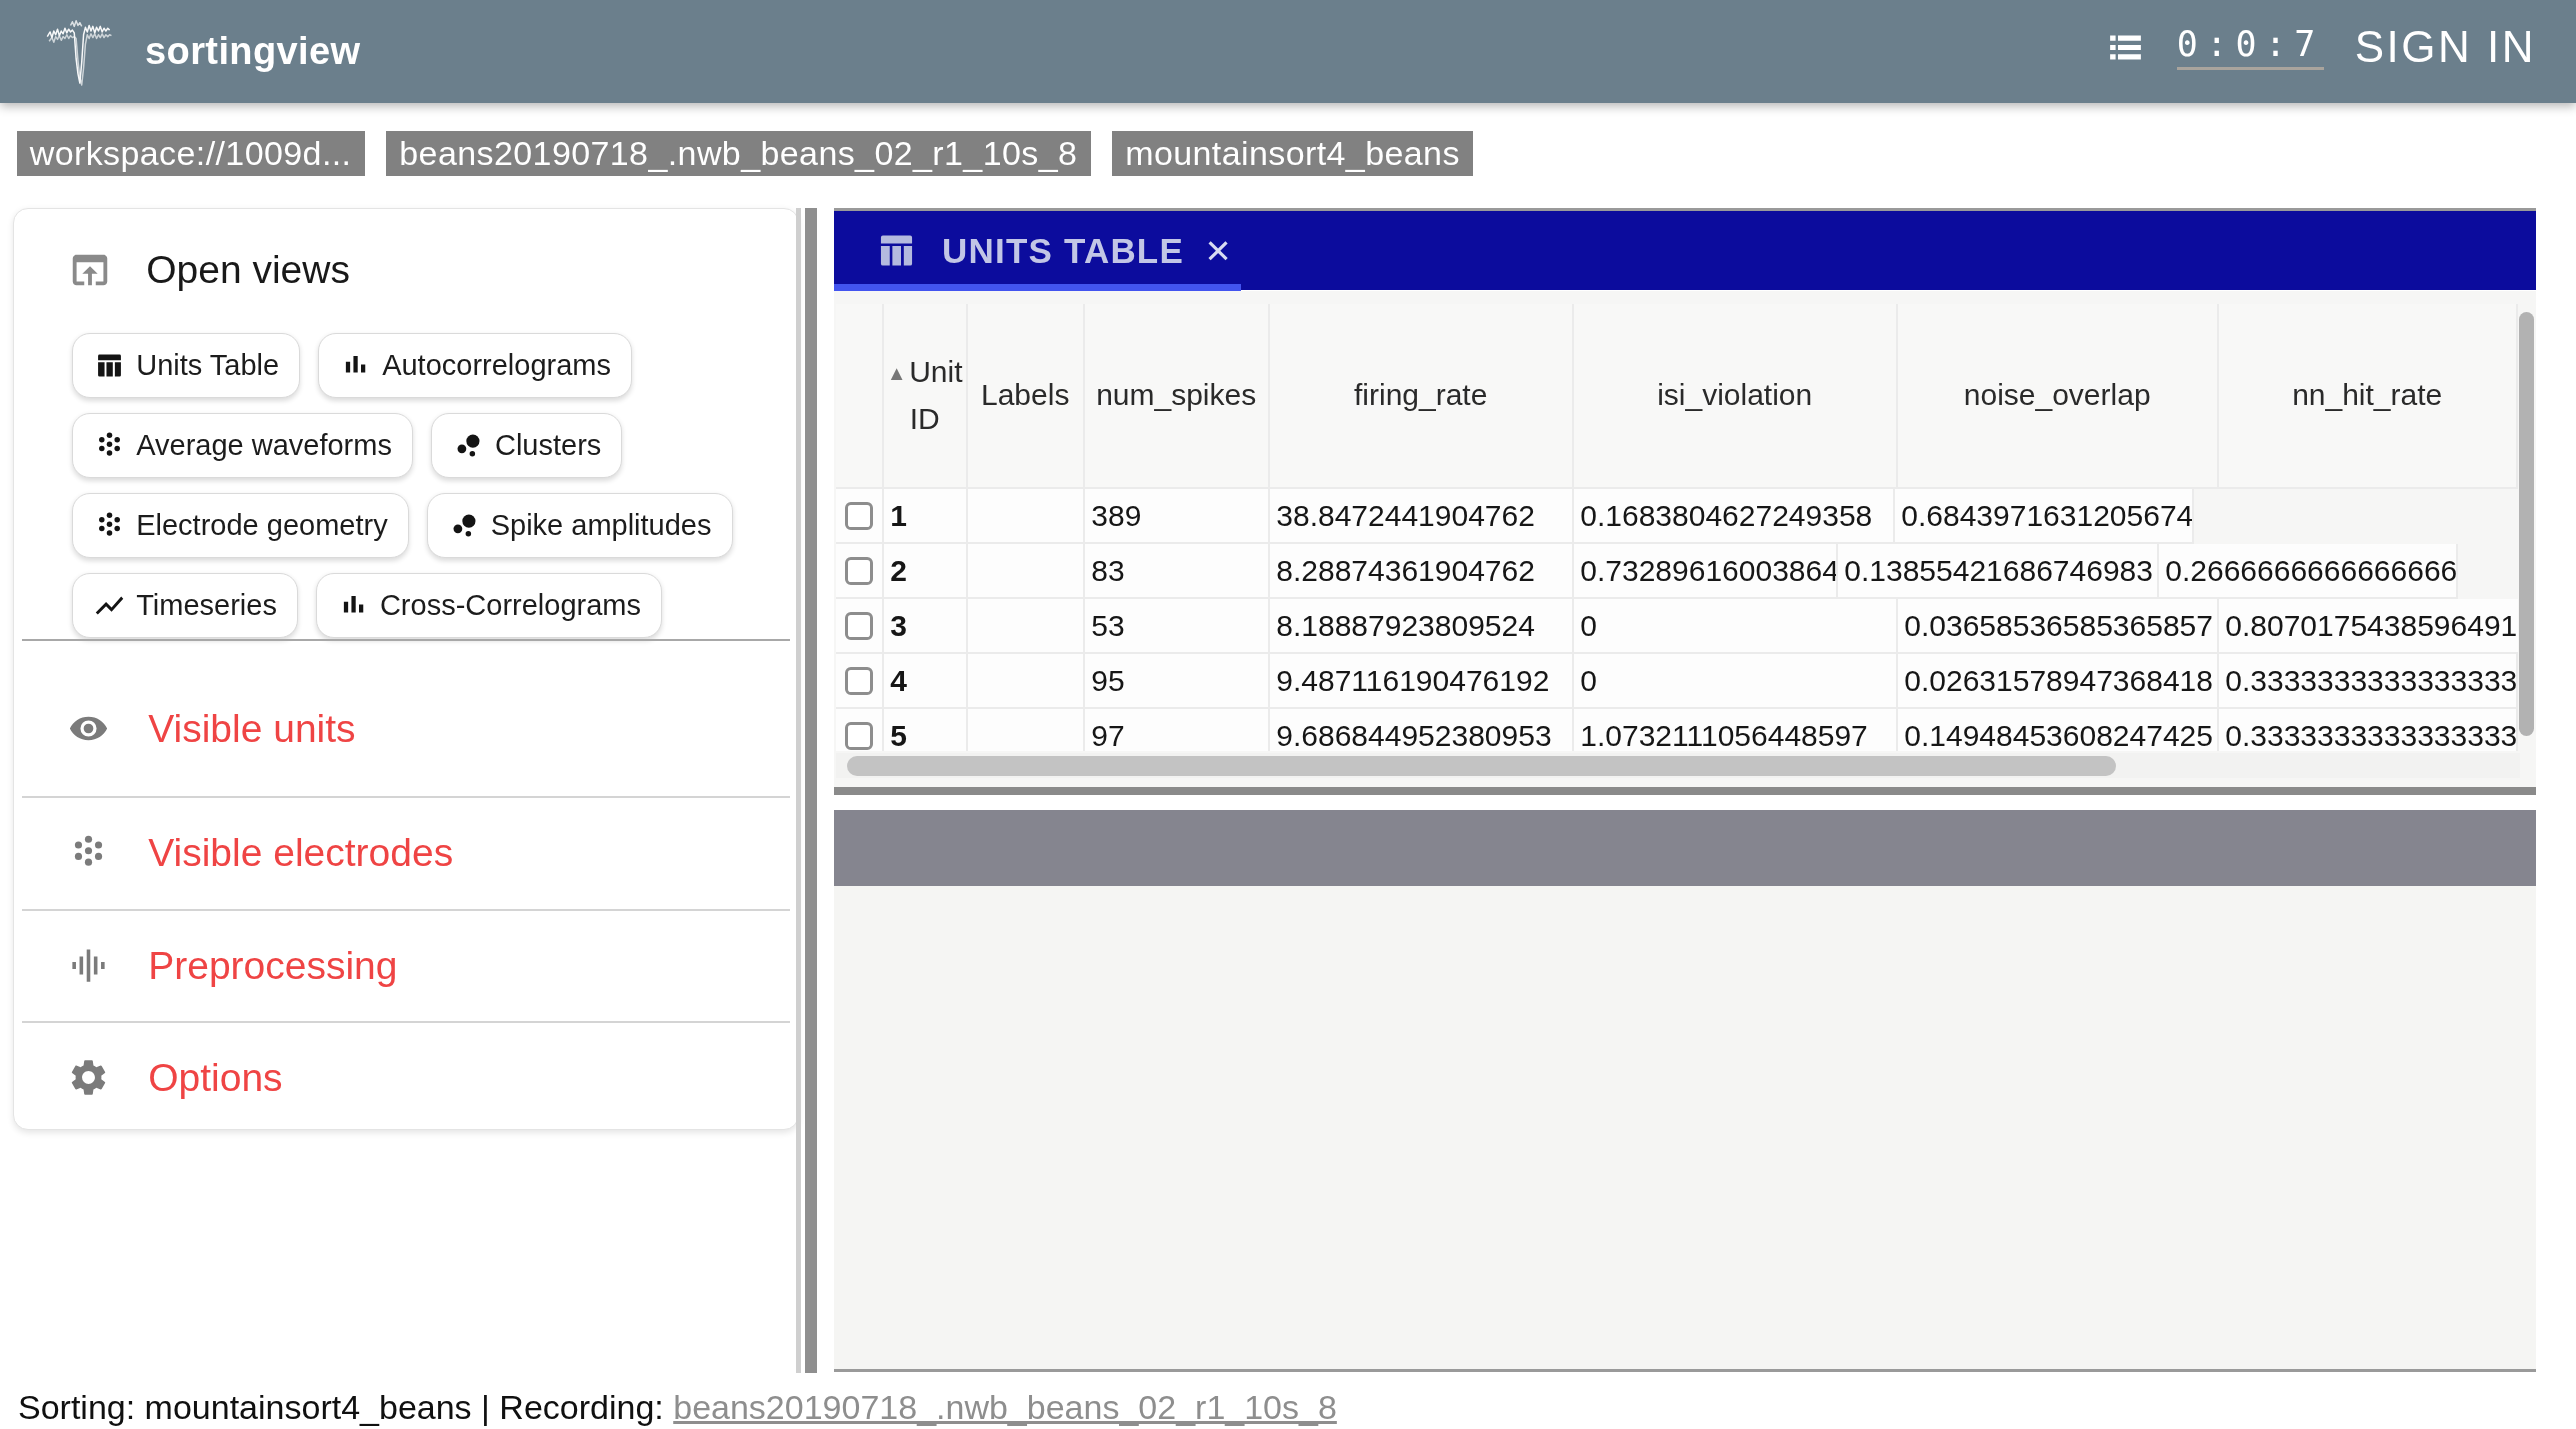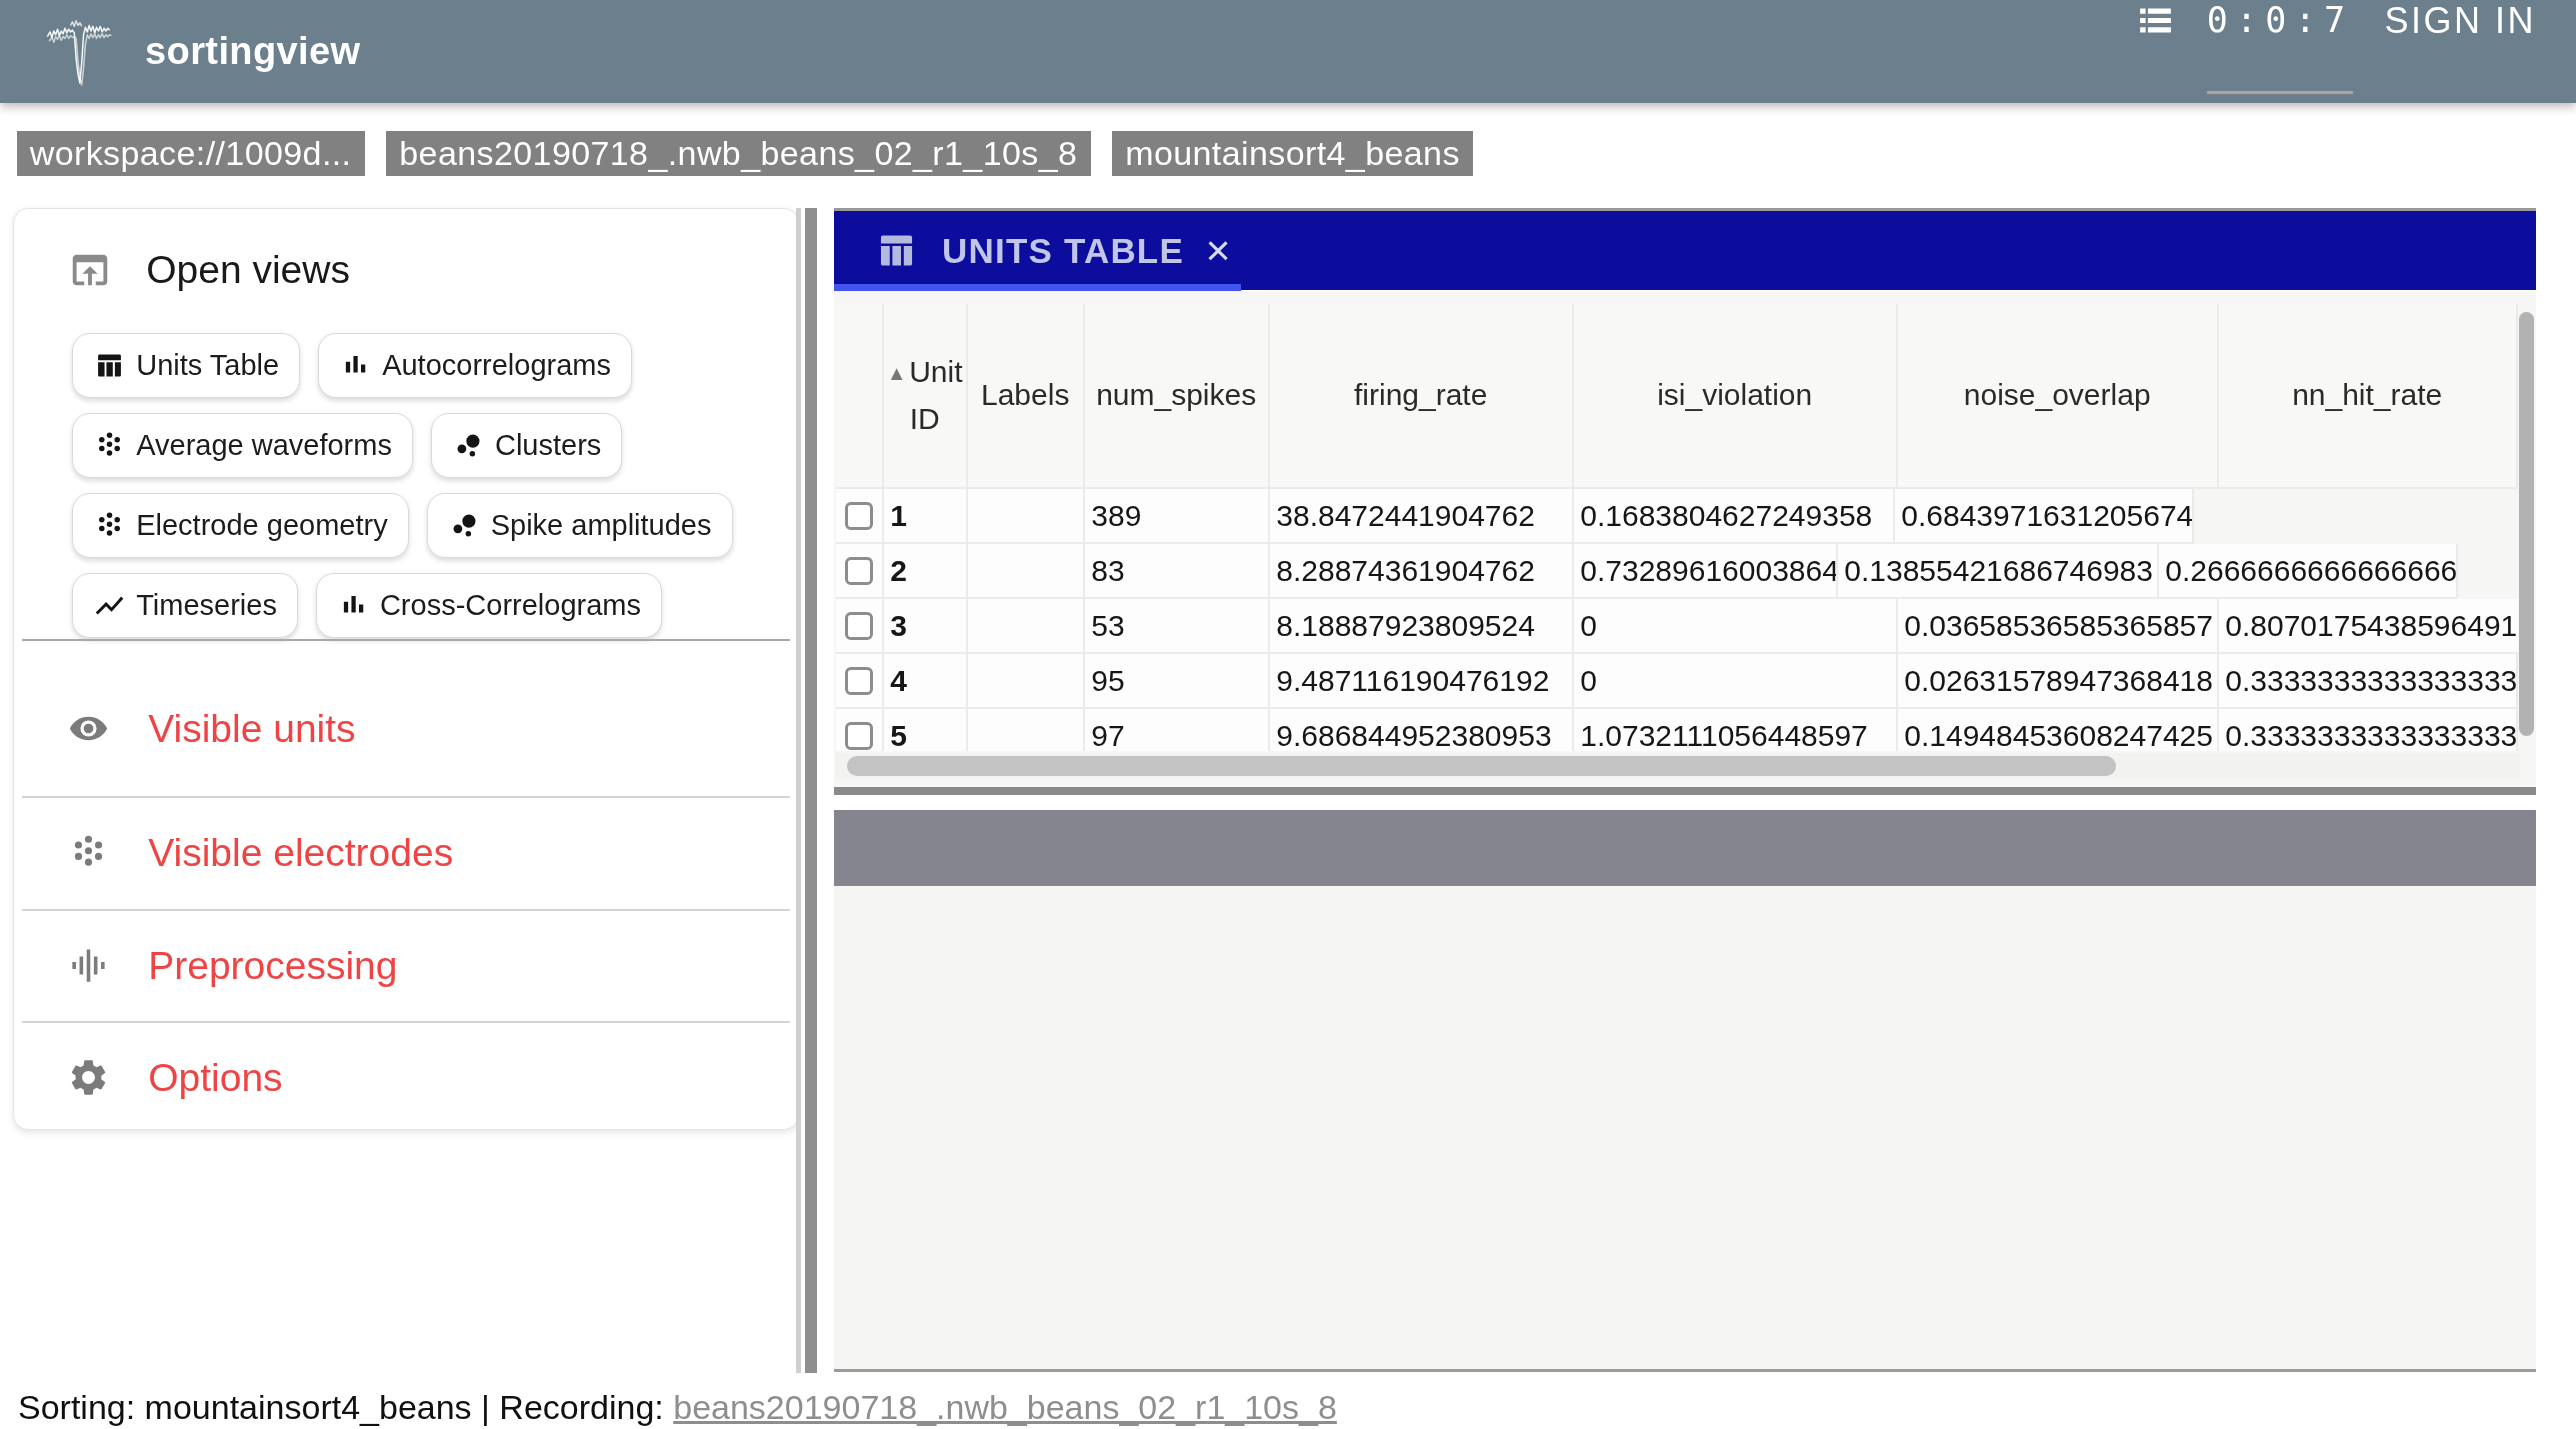--- a/index.html
+++ b/index.html
@@ -6,25 +6,25 @@
   html,body { width:2576px; height:1429px; overflow:hidden; background:#ffffff;
     font-family:"Liberation Sans","DejaVu Sans",sans-serif; }
   #root { position:absolute; left:0; top:0; width:2576px; height:1429px; background:#fff; }
 
   
   .appbar { position:absolute; left:0; top:0; width:2576px; height:103px;
     background:var(--appbar,#6b7f8c); display:flex; align-items:center;
     box-shadow:0 3.3px 10px rgba(0,0,0,0.30); z-index:5; }
   .logo { width:96px; height:93px; margin-left:43px; flex:0 0 auto; }
   .apptitle { color:#fff; font-size:38px; font-weight:bold; margin-left:6px; letter-spacing:0.4px; }
-  .appbar-right { position:absolute; right:40px; top:0; height:94px; display:flex; gap:31px; }
+  .appbar-right { position:absolute; right:40px; top:0; height:94px; display:flex; align-items:center; gap:31px; }
   .toc-ic { width:41px; height:41px; fill:#fff; }
   .timer { color:#fff; font-family:"DejaVu Sans Mono","Liberation Mono",monospace;
     font-size:35px; letter-spacing:8.3px; border-bottom:3.3px solid #a9a49d; padding-bottom:3.3px; cursor:pointer; }
-  .signin { color:#fff; font-size:36px; letter-spacing:2.5px; cursor:pointer; }
+  .signin { color:#fff; font-size:44px; letter-spacing:2.5px; cursor:pointer; }
 
   
   .crumbs { position:absolute; left:16.5px; top:131px; display:flex; gap:21.5px; }
   .chip { background:var(--chip,#818181); color:#fff; font-size:34px; letter-spacing:0.4px;
     height:45px; display:flex; align-items:center; padding:0 13.2px; white-space:nowrap; }
 
   
   .sidebar { position:absolute; left:13.2px; top:208px; width:786px; height:922px;
     background:#fff; border:1.7px solid #e4e4e4; border-radius:15px;
     box-shadow:0 2.5px 6.6px rgba(0,0,0,0.10); }

